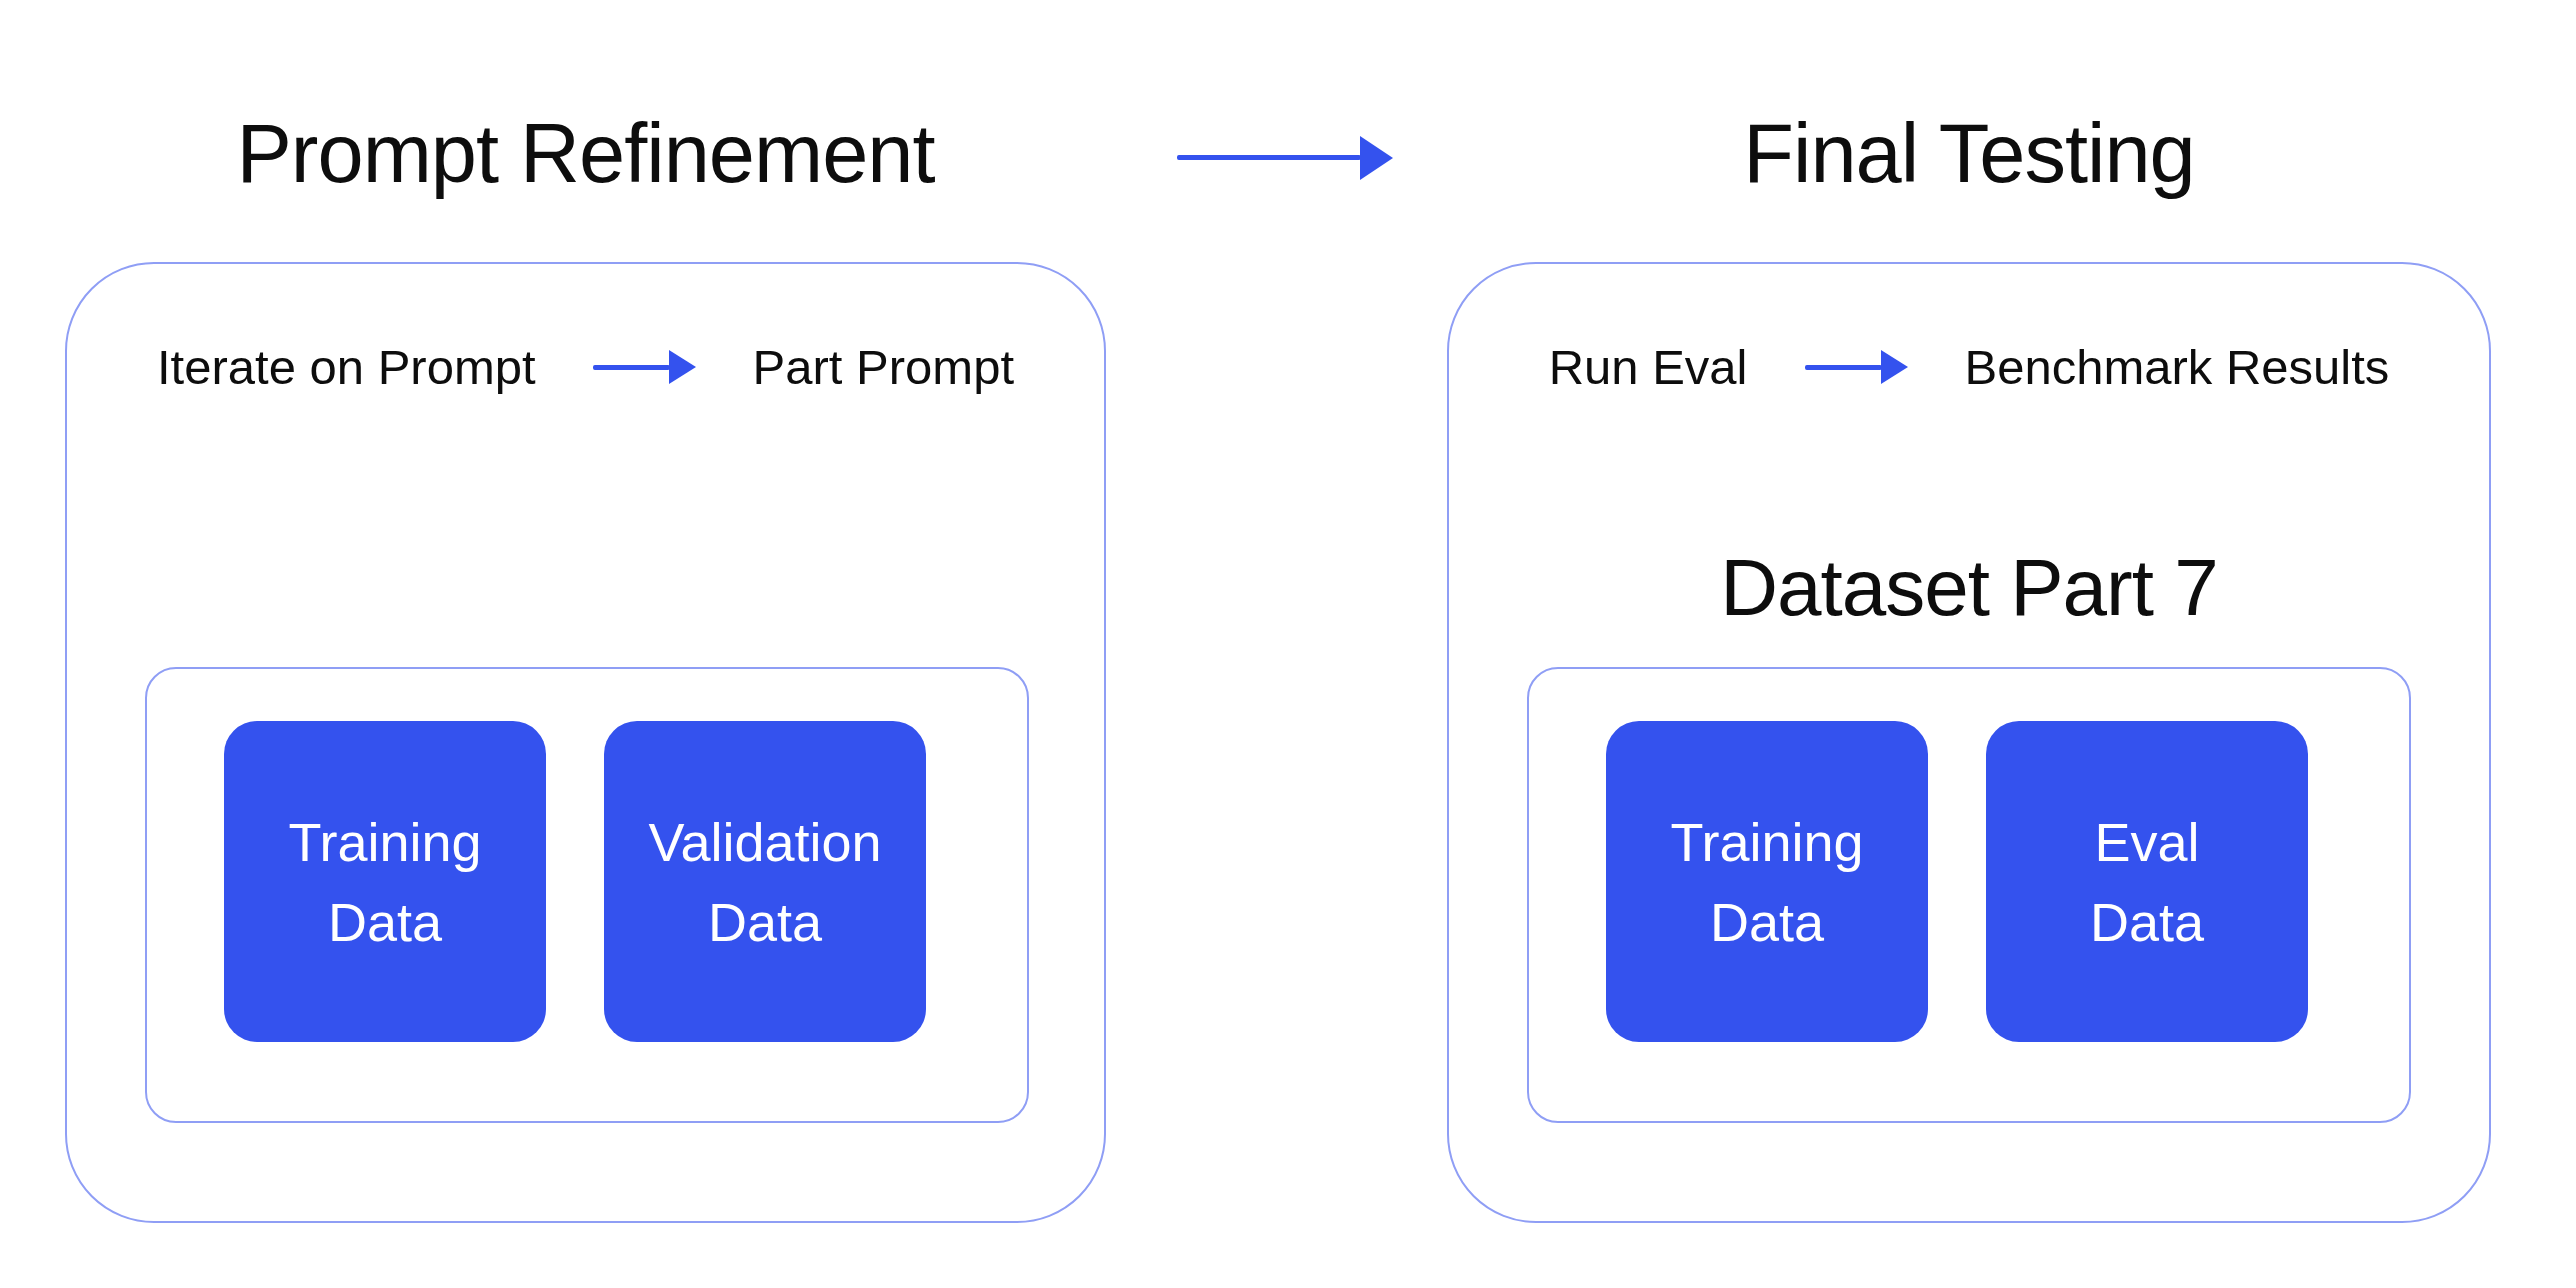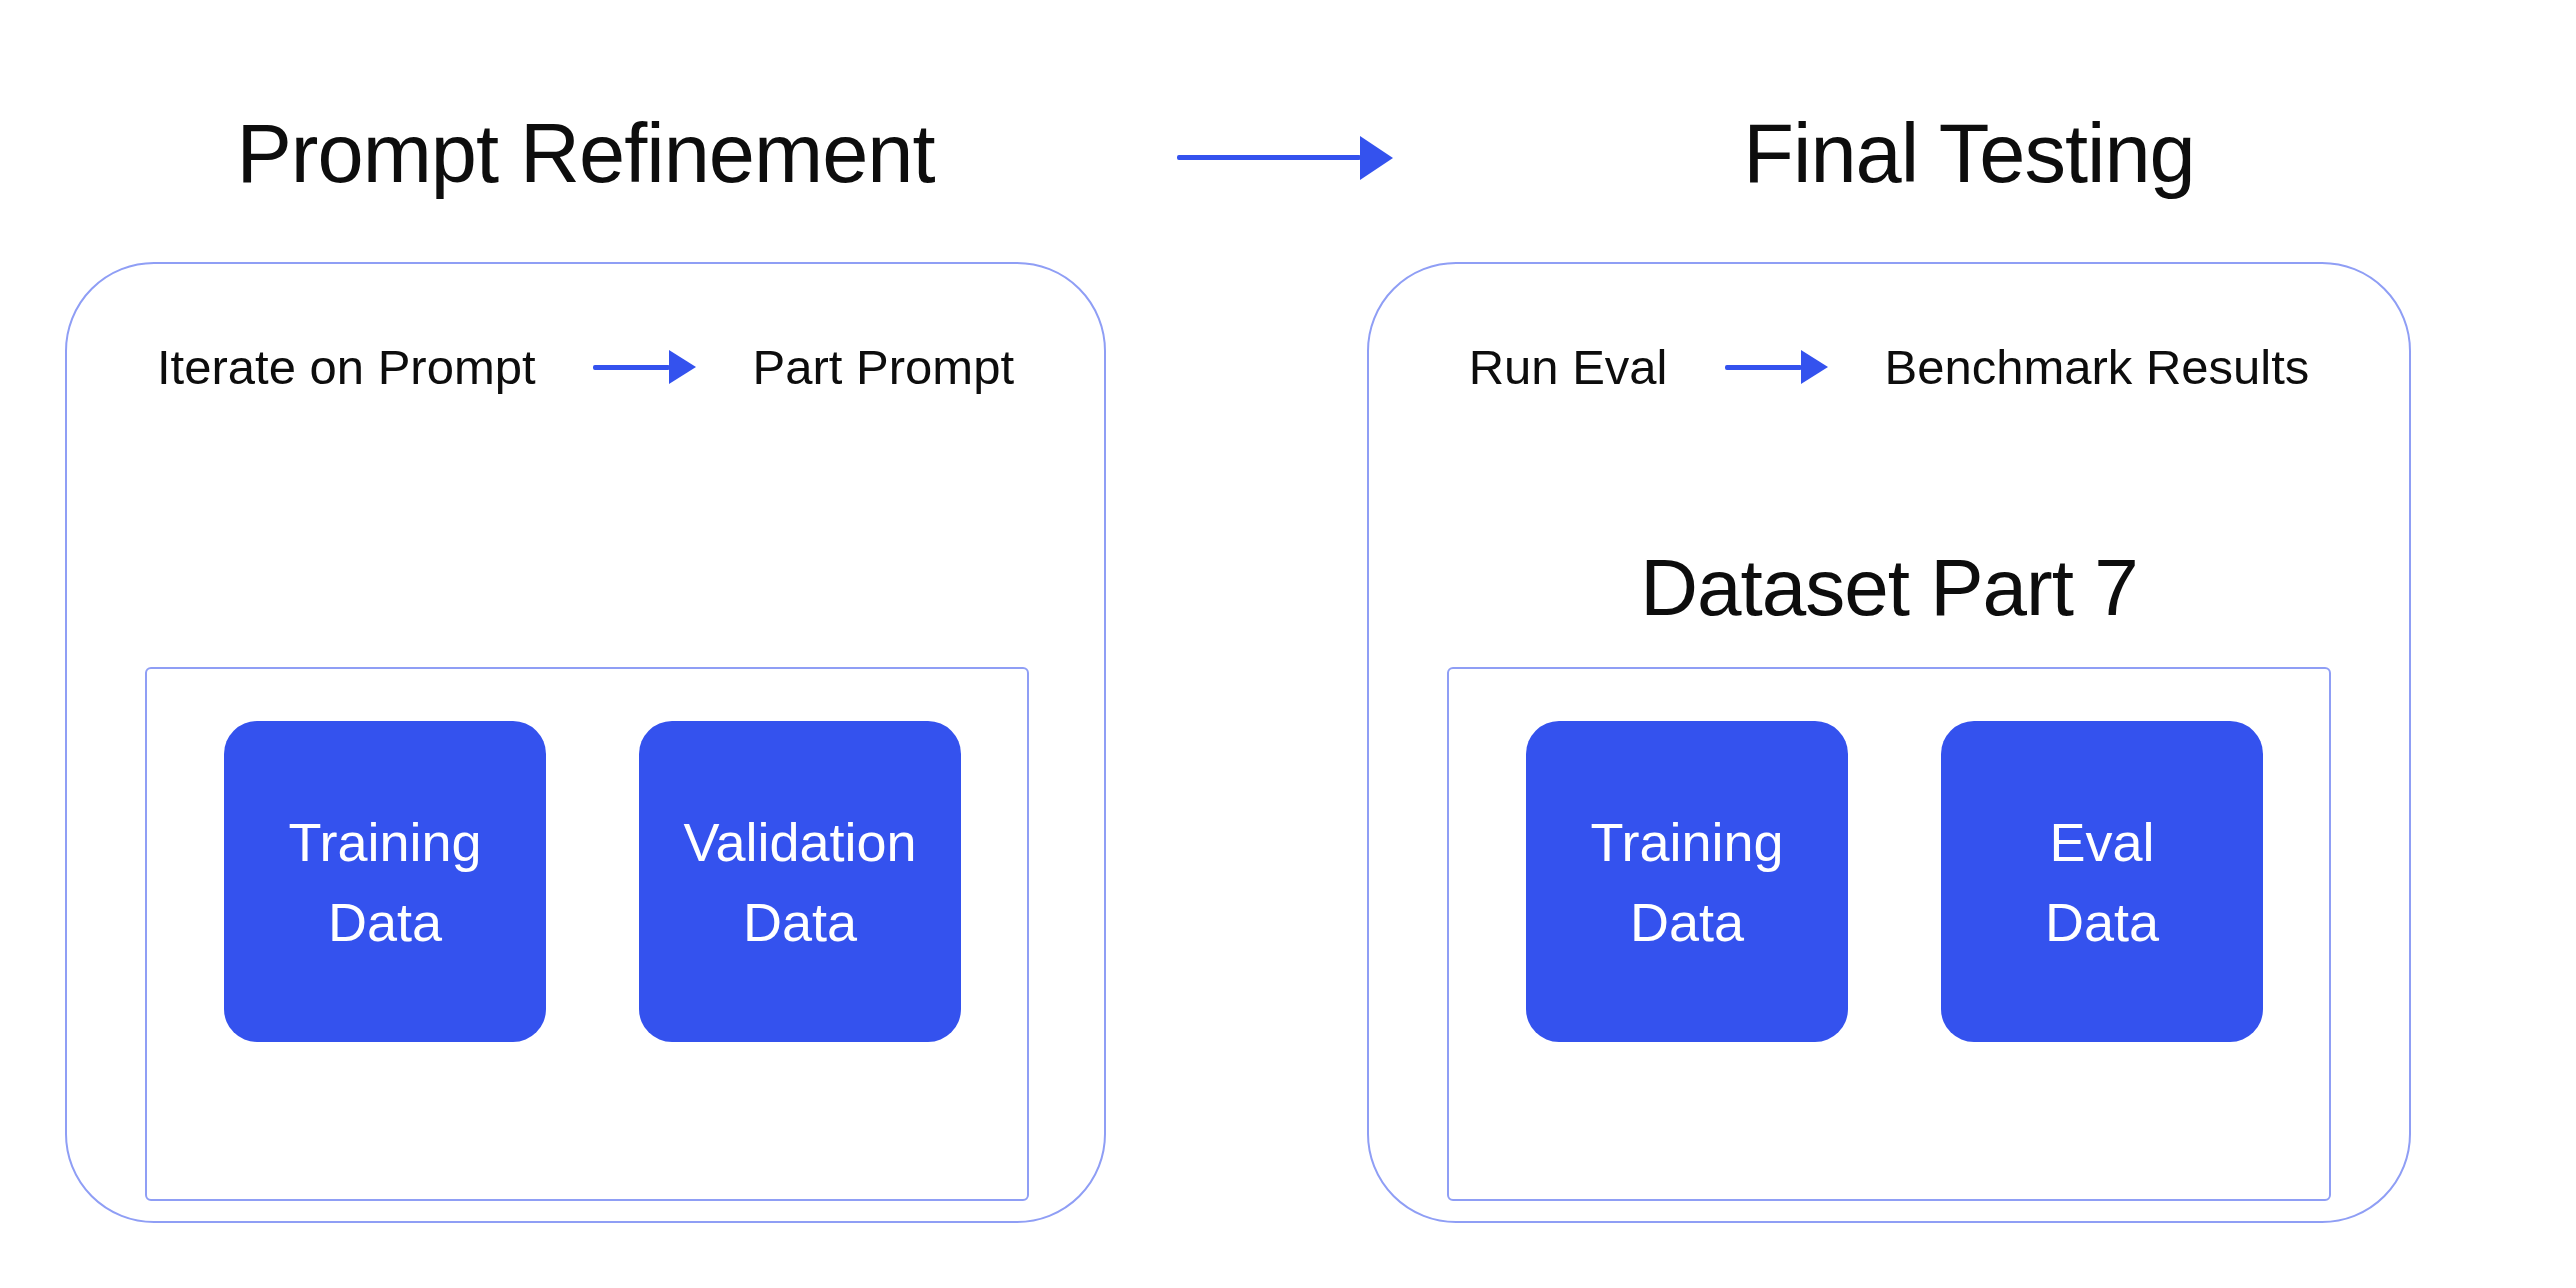--- a/index.html
+++ b/index.html
@@ -60,21 +60,21 @@
   .outer-box {
     position: absolute;
     top: 262px;
     height: 961px;
     border: 2.4px solid var(--border, #8f9ef5);
     border-radius: 89px;
     box-sizing: border-box;
     background: transparent;
   }
   .outer-box.left  { left: 65px;   width: 1041px; }
-  .outer-box.right { left: 1367px; width: 1044px; }
+  .outer-box.right { left: 1447px; width: 1044px; }
 
   
   .flow-row {
     position: absolute;
     top: 75px;
     left: 0;
     width: 100%;
     display: flex;
     justify-content: center;
     align-items: center;
@@ -110,28 +110,28 @@
     color: var(--ink, #0d0d0d);
     white-space: nowrap;
   }
 
   
   .inner-box {
     position: absolute;
     left: 78px;
     top: 403px;
     width: 884px;
-    height: 534px;
+    height: 456px;
     border: 2.4px solid var(--border, #8f9ef5);
-    border-radius: 6px;
+    border-radius: 31px;
     box-sizing: border-box;
     display: flex;
     align-items: flex-start;
     padding: 52px 0 0 77px;
-    gap: 93px;
+    gap: 58px;
   }
 
   
   .data-box {
     width: 322px;
     height: 321px;
     background: var(--accent, #3452ee);
     border-radius: 33px;
     display: flex;
     flex-direction: column;

